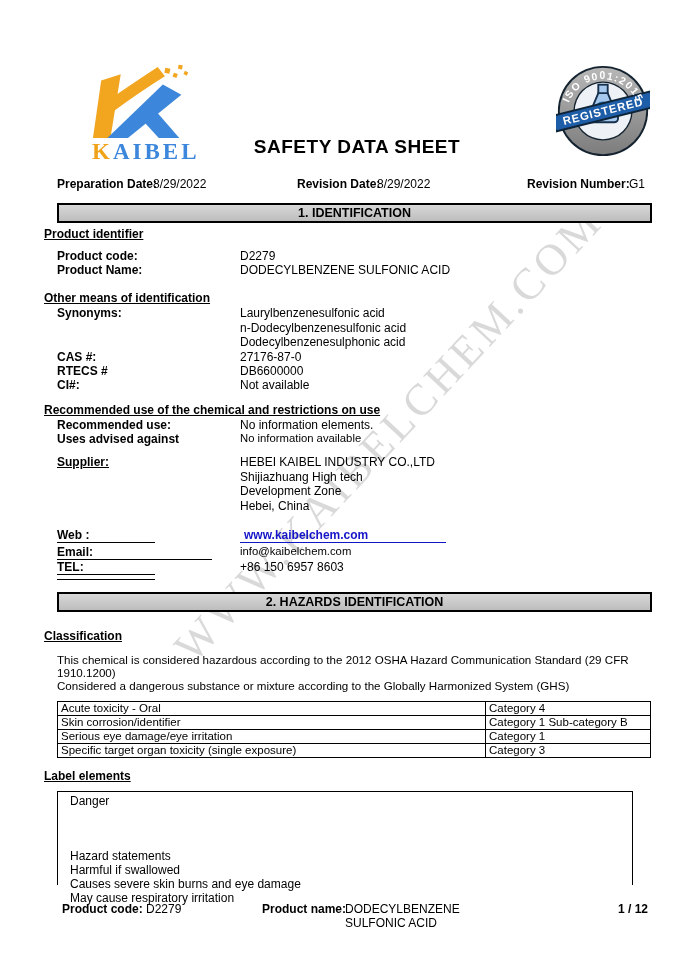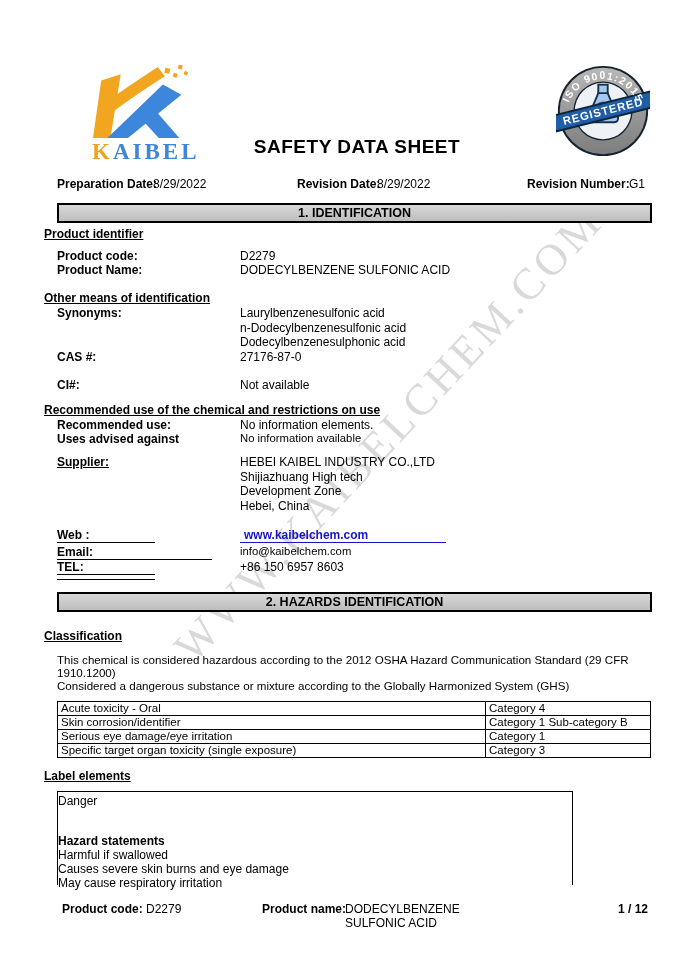--- a/index.html
+++ b/index.html
@@ -41,24 +41,24 @@
   .lblline { display:inline-block; font-weight:bold; border-bottom:1.5px solid #000; }
   .linkline { display:inline-block; width:202px; border-bottom:1.5px solid #1515c8; color:#1515c8; font-weight:bold; padding-left:4px; }
   .lone-underline { position:absolute; left:57px; width:98px; border-bottom:1.5px solid #000; height:0; }
 
   .cls-para { position:absolute; left:57px; width:600px; font-size:11.6px; }
 
   table.hzt { position:absolute; left:57px; top:701px; border-collapse:collapse; width:594px; font-size:11.5px; }
   table.hzt td { border:1px solid #000; padding:0 3px; height:13px; line-height:13px; }
   table.hzt td.c1 { width:421px; }
 
-  .danger-box { position:absolute; left:57px; top:791px; width:516px; height:94px;
-    border:1.5px solid #000; border-bottom:none; padding:2px 0; box-sizing:border-box; }
+  .danger-box { position:absolute; left:57px; top:791px; width:576px; height:94px;
+    border:1.5px solid #000; border-bottom:none; padding:2px 12px; box-sizing:border-box; }
   .danger-word { line-height:14px; }
-  .hz-head { font-weight:bold; margin-top:26px; line-height:14px; }
+  .hz-head { font-weight:normal; margin-top:41px; line-height:14px; }
   .danger-box .stmt { line-height:14px; }
 
   .footer { position:absolute; top:902px; left:0; width:700px; font-size:12px; }
   .footer .flbl { font-weight:bold; position:absolute; white-space:nowrap; }
   .footer .fval { position:absolute; white-space:nowrap; }
   .footer .fname { position:absolute; width:125px; white-space:normal; }
 </style>
 </head>
 <body>
 
@@ -141,20 +141,24 @@
       <div>Laurylbenzenesulfonic acid</div>
       <div>n-Dodecylbenzenesulfonic acid</div>
       <div>Dodecylbenzenesulphonic acid</div>
     </div>
   </div>
 
   <div class="row" style="top:350px">
     <div class="lbl">CAS #:</div>
     <div class="val">27176-87-0</div>
   </div>
+  <div class="row" style="top:364px">
+    <div class="lbl">RTECS #</div>
+    <div class="val">DB6600000</div>
+  </div>
   <div class="row" style="top:378px">
     <div class="lbl">CI#:</div>
     <div class="val">Not available</div>
   </div>
 
   <div class="heading" style="top:403px">Recommended use of the chemical and restrictions on use</div>
 
   <div class="row" style="top:418px">
     <div class="lbl">Recommended use:</div>
     <div class="val">No information elements.</div>

